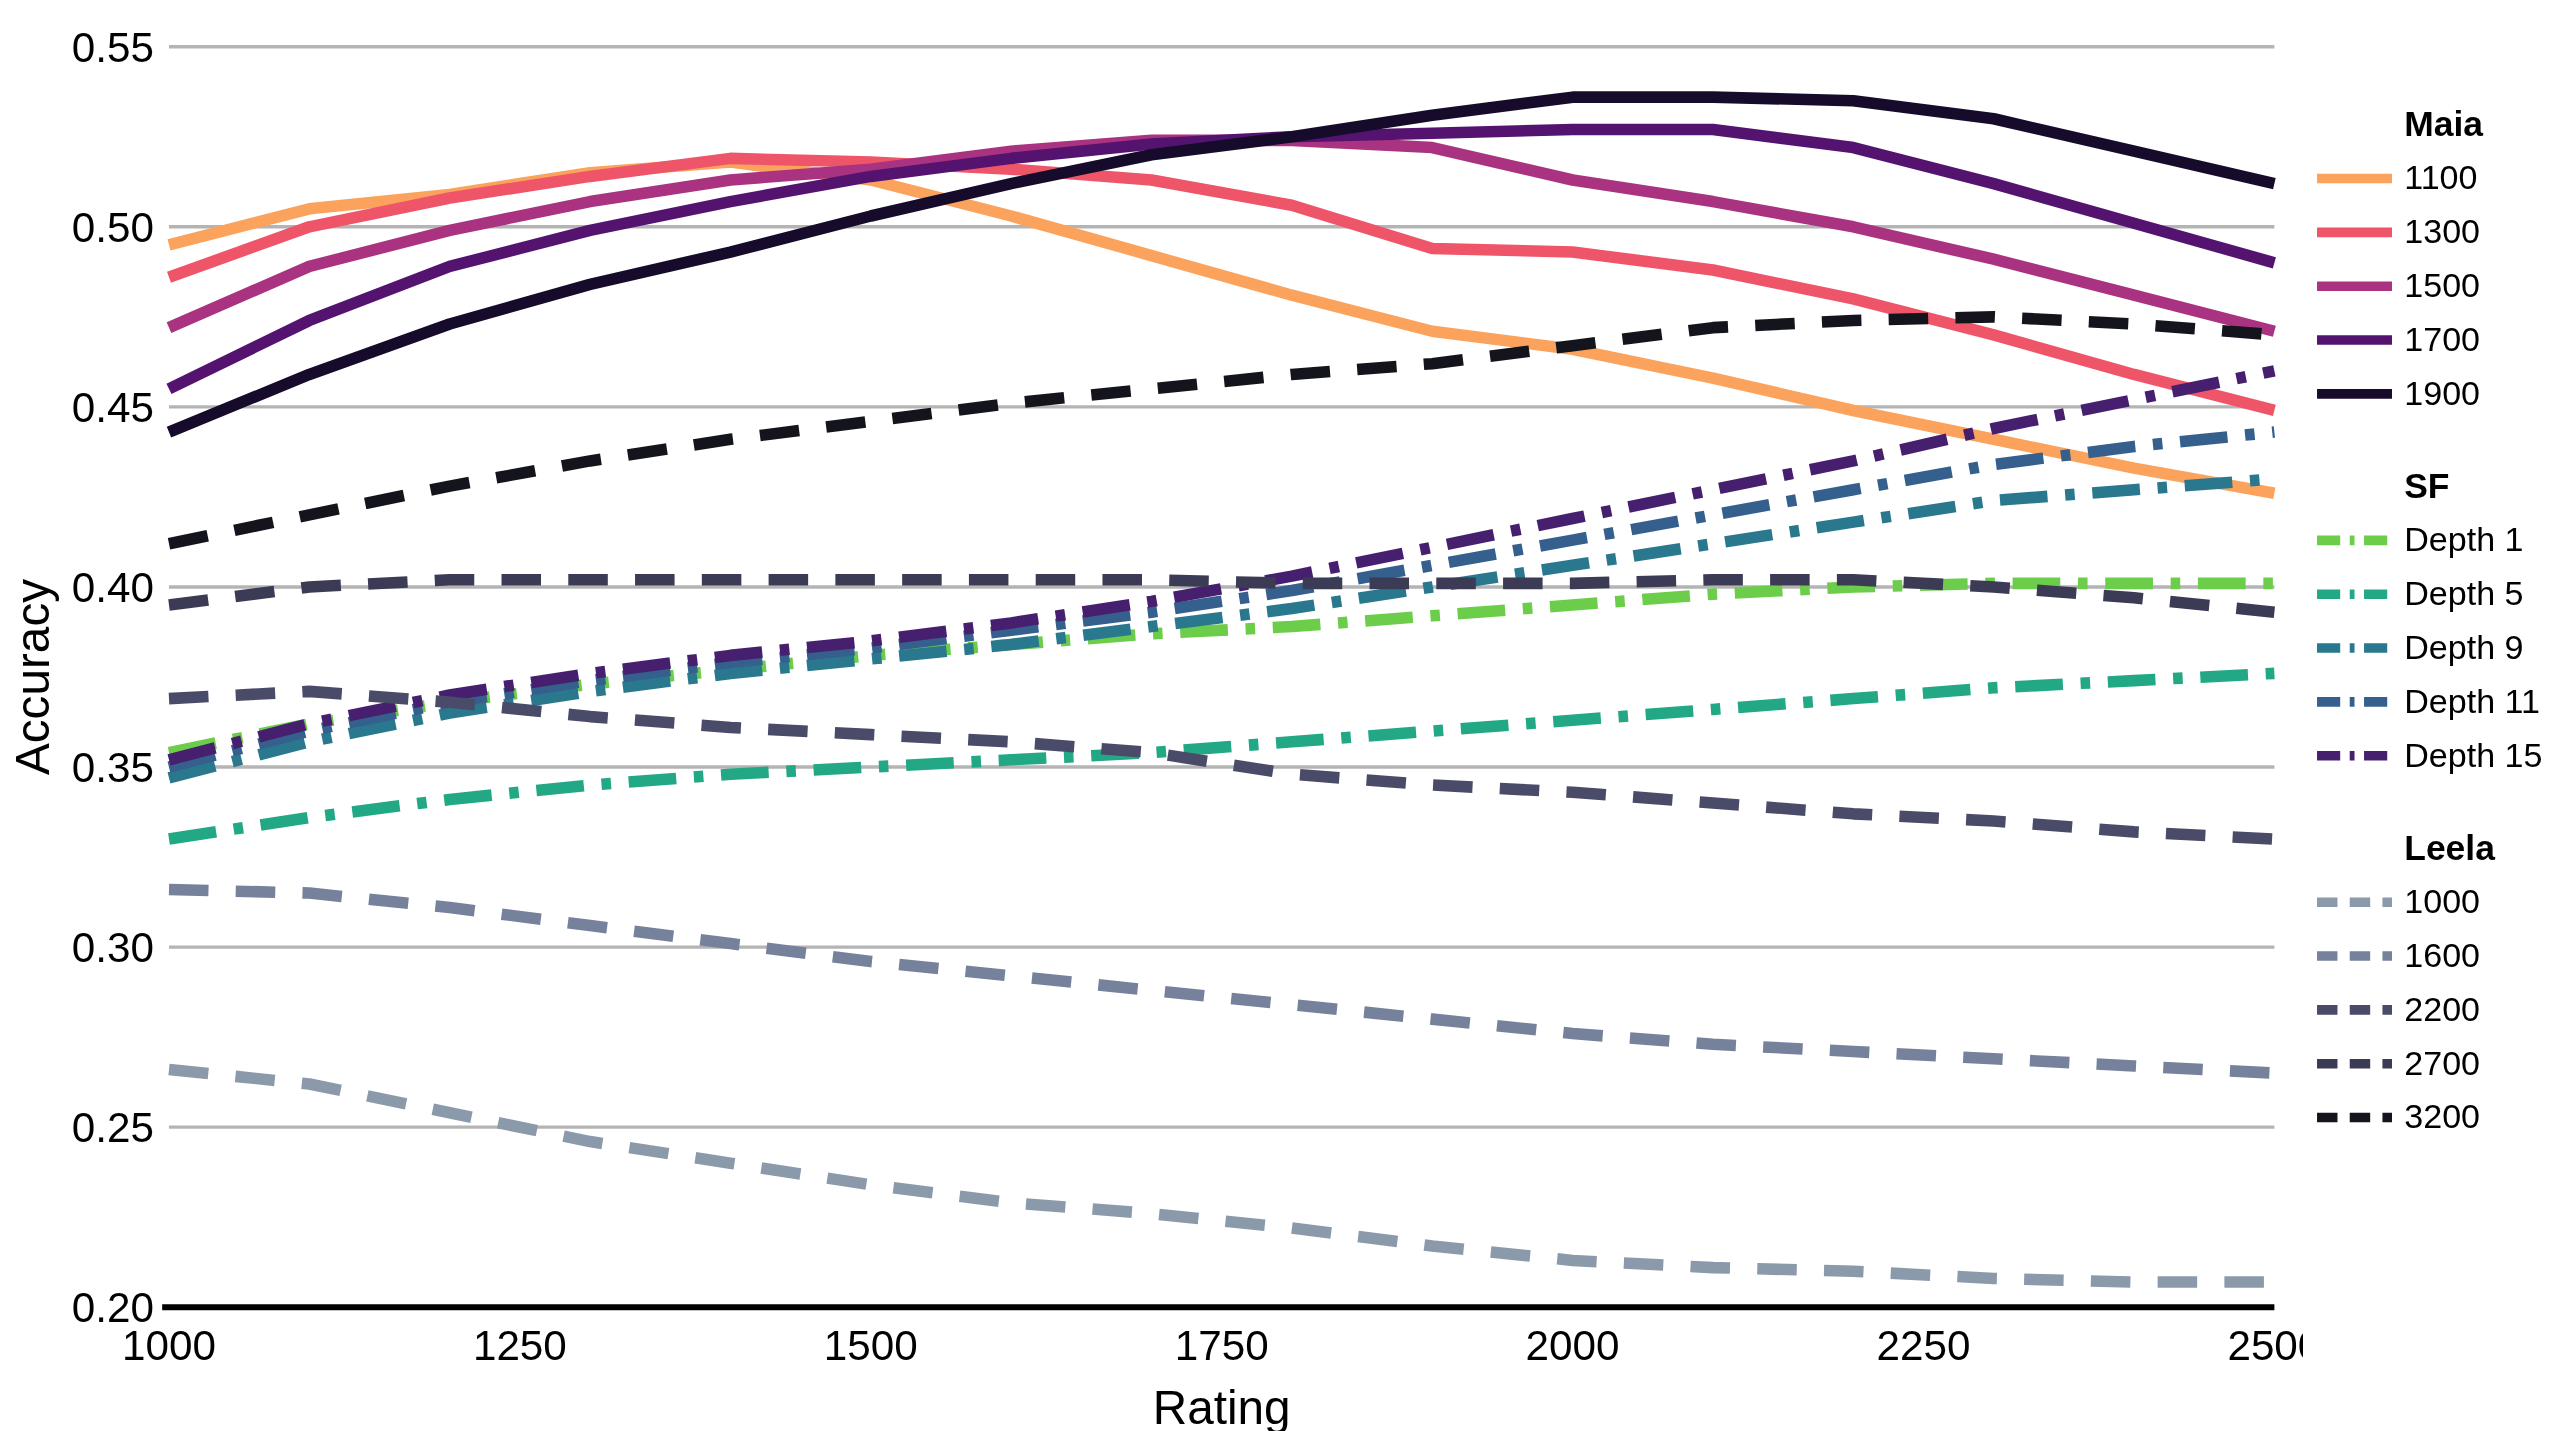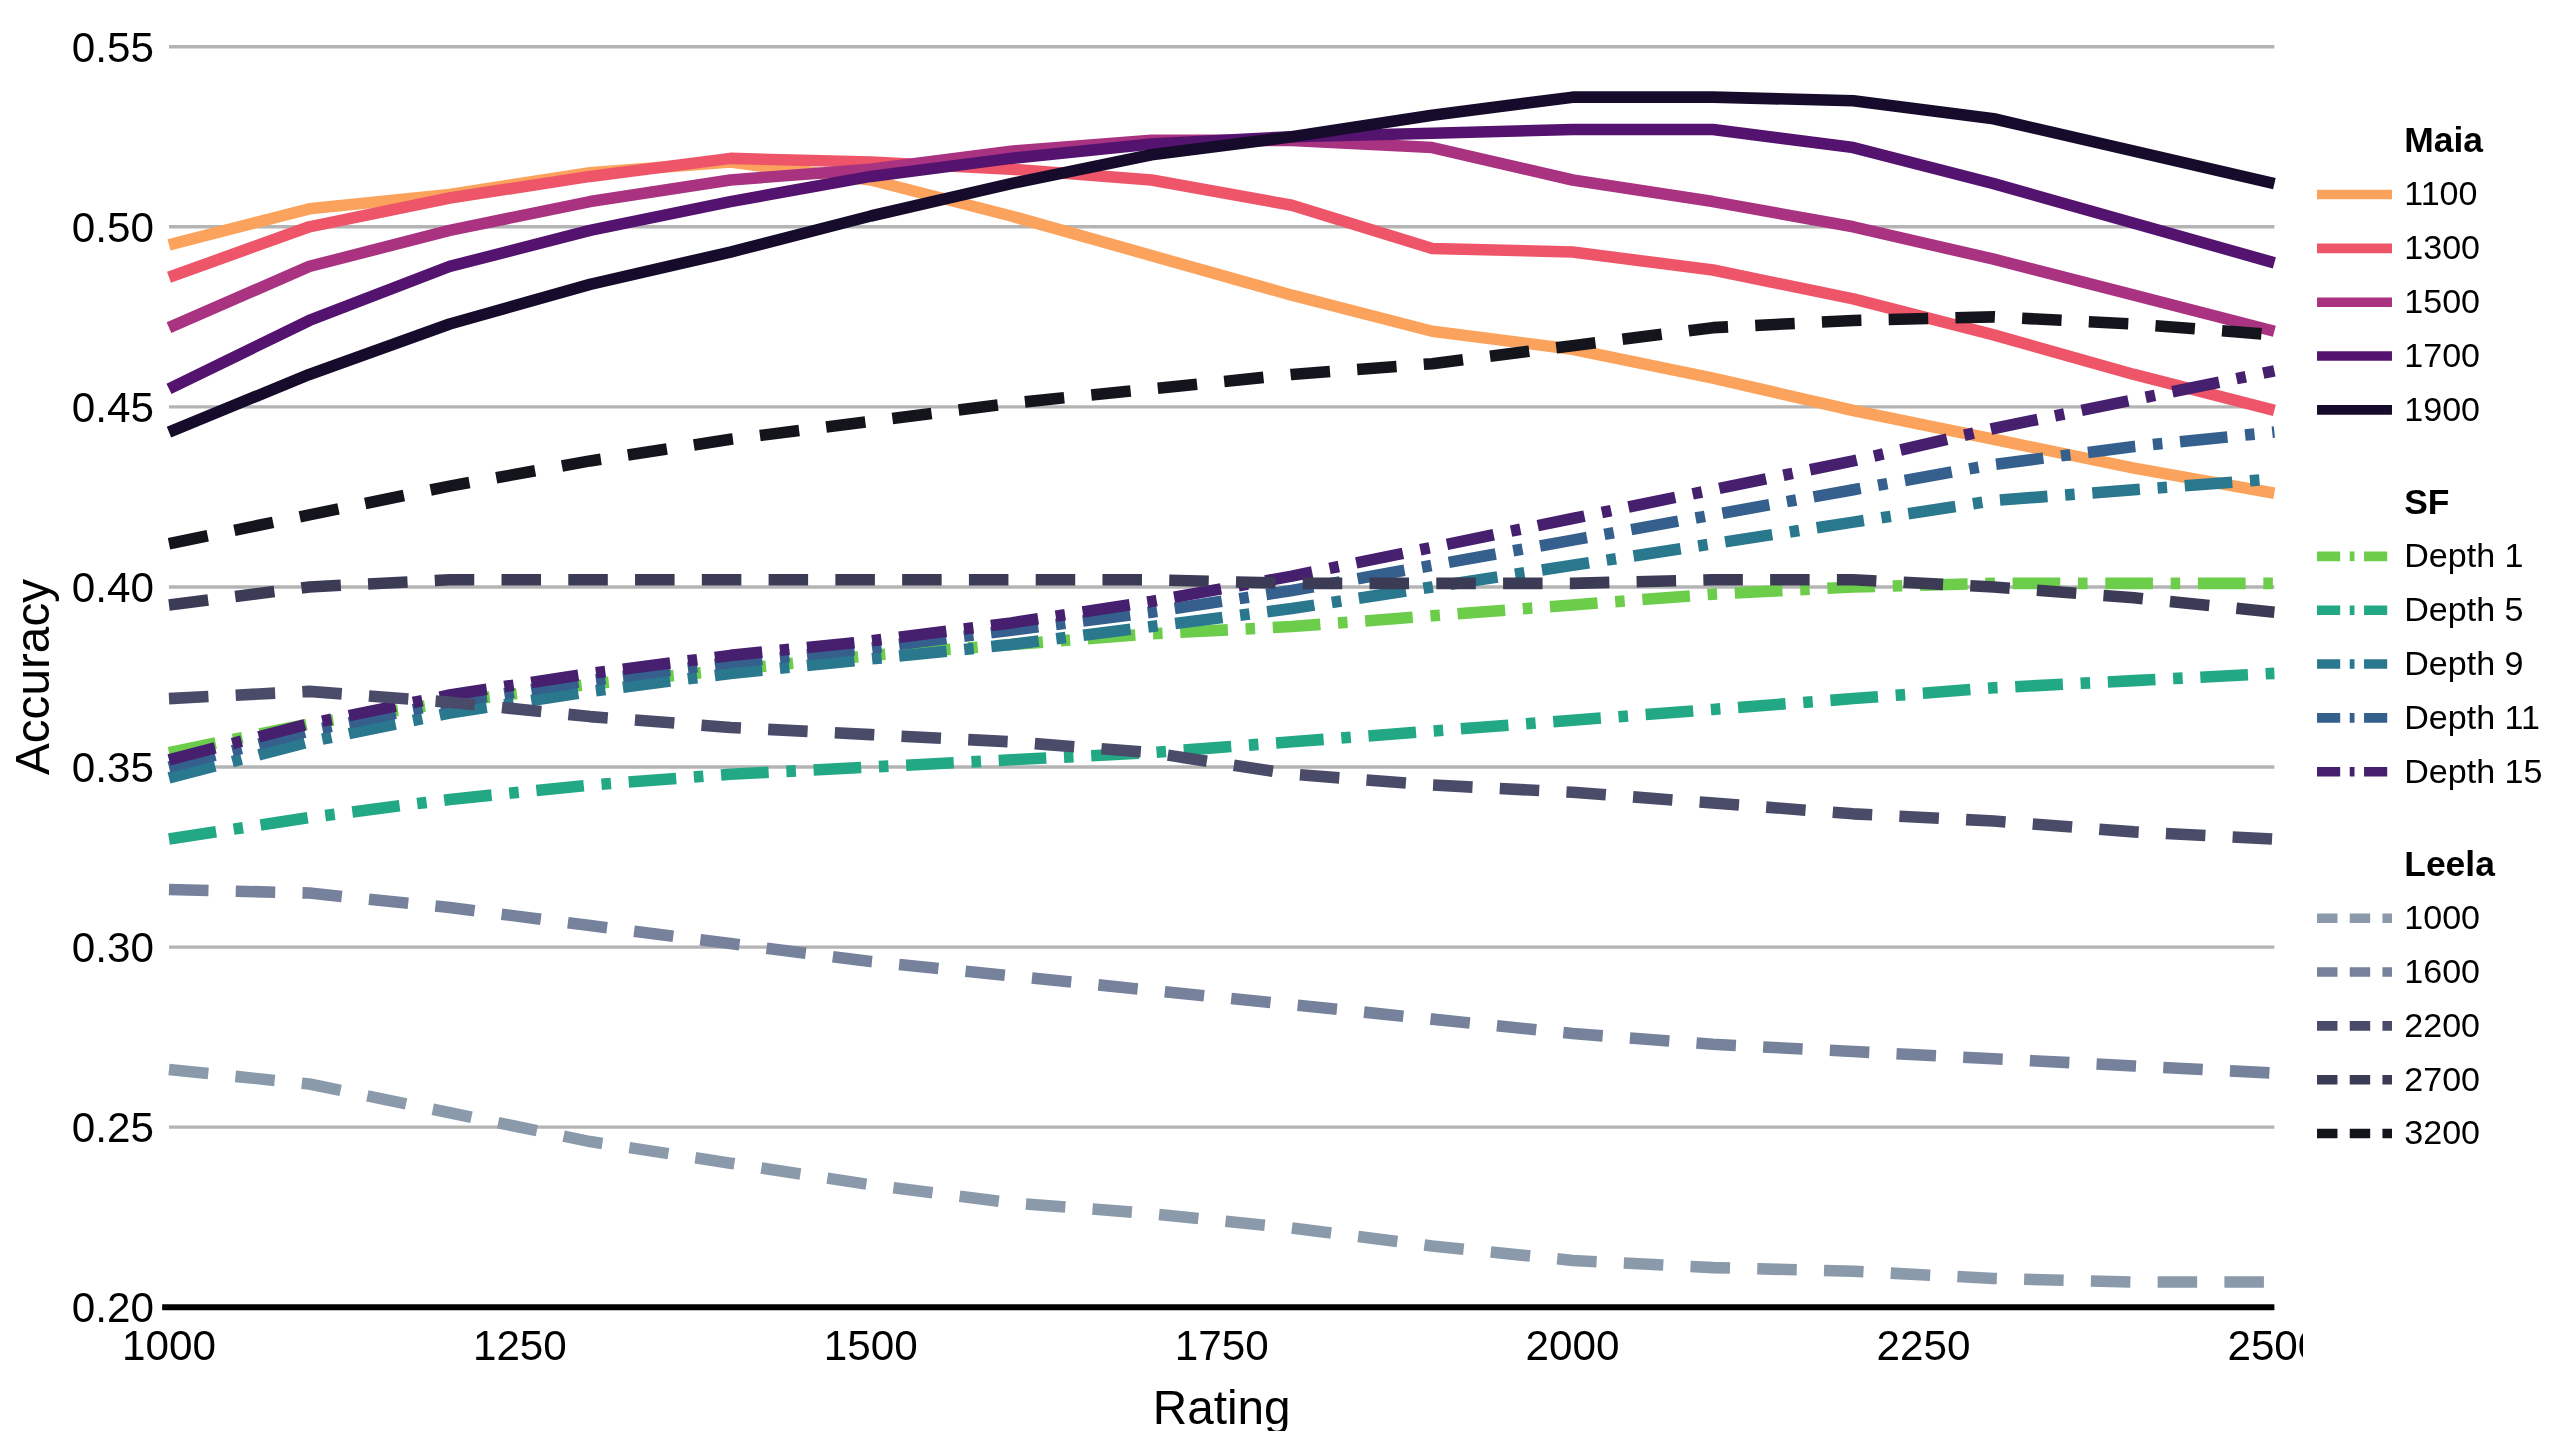--- a/index.html
+++ b/index.html
@@ -1,19 +1,19 @@
 <!DOCTYPE html>
 <html style="font-size:11px"><head>
 <meta charset="utf-8">
 <style>
   html,body{margin:0;padding:0;background:#ffffff;}
   body{width:2576px;height:1431px;font-family:"Liberation Sans",sans-serif;overflow:hidden;}
   #root{position:relative;width:2576px;height:1431px;}
   #plot-area{position:absolute;left:0;top:16px;width:2303px;height:1431px;}
-  #legend-area{position:absolute;left:2317px;top:16px;width:259px;height:1411px;}
+  #legend-area{position:absolute;left:2317px;top:0;width:259px;height:1411px;}
   svg{display:block;}
   .lg-group-title{font-size:52px;font-weight:bold;fill:#000;}
   .lg-item-label{font-size:50px;fill:#000;}
   .axis-tick{font-size:62px;fill:#000;}
   .axis-title{font-size:70px;fill:#000;}
 </style>
 </head>
 <body>
 
 <div id="root">

